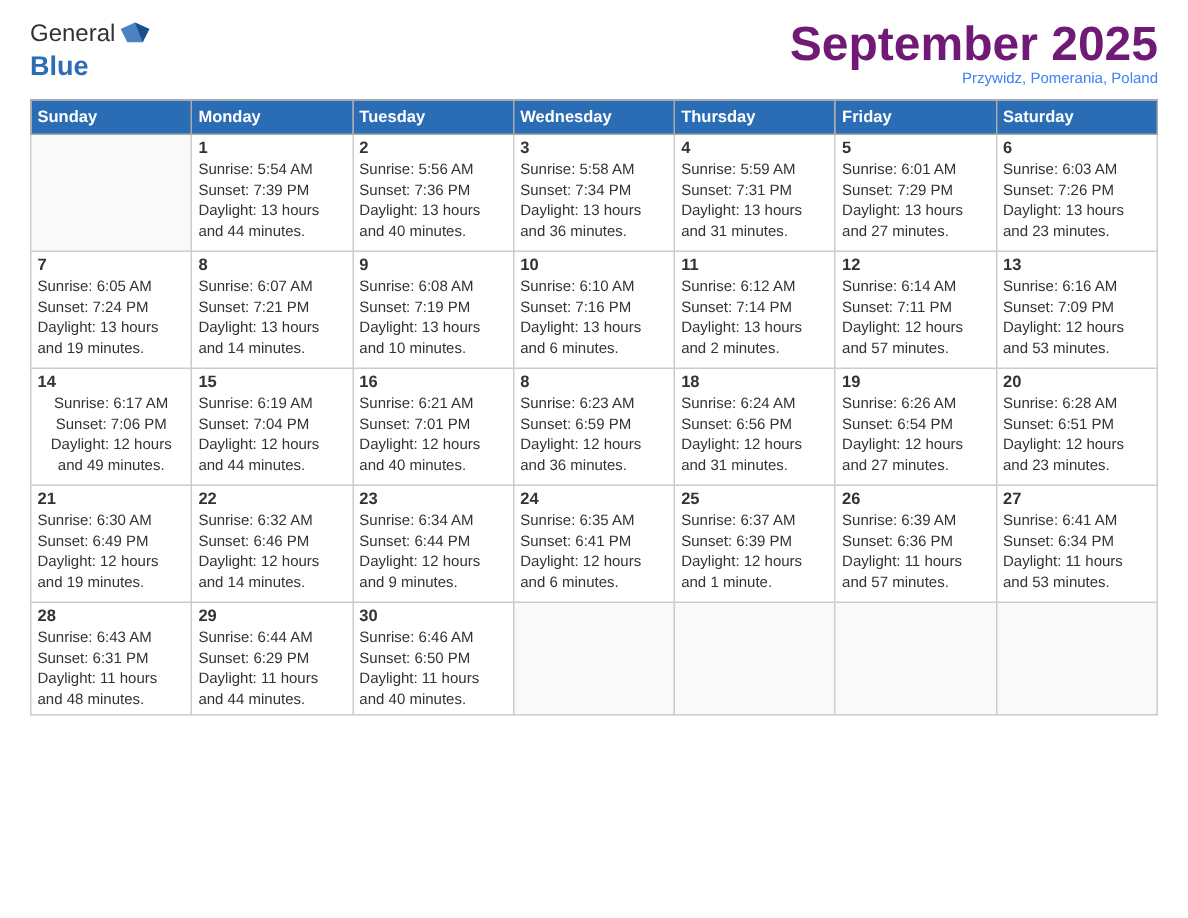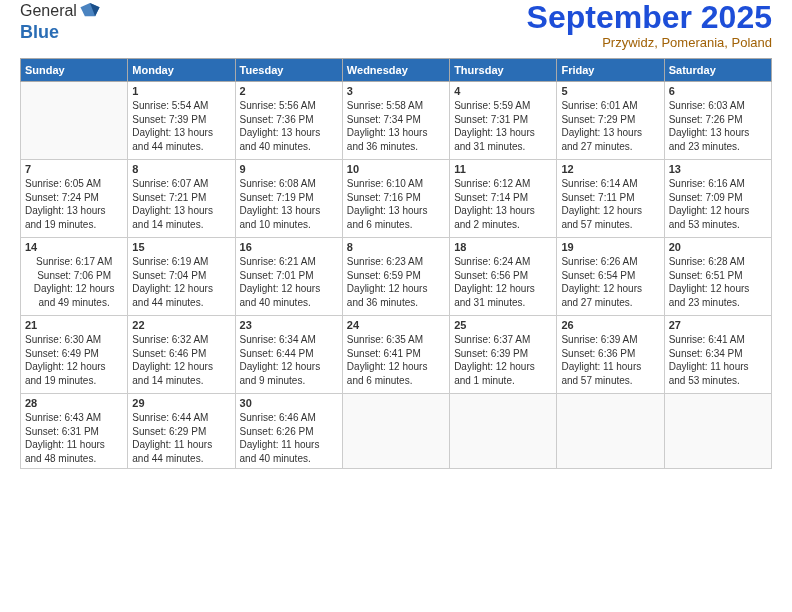--- a/index.html
+++ b/index.html
@@ -6,21 +6,21 @@
     body {
       width: 792px;
       height: 612px;
       font-family: Arial, sans-serif;
       background: #fff;
       overflow: hidden;
     }
     .page {
       width: 792px;
       height: 612px;
-      padding: 0 20px 10px 20px;
+      padding: 12px 20px 10px 20px;
       border-radius: 12px;
     }
     .header {
       display: flex;
       align-items: flex-start;
       justify-content: space-between;
       margin-bottom: 8px;
     }
     .logo {
       display: flex;
@@ -32,26 +32,26 @@
       width: 22px;
       height: 22px;
       margin-left: 2px;
     }
     .title-block {
       text-align: right;
     }
     .month-title {
       font-size: 32px;
       font-weight: bold;
-      color: #1d4ed8;
+      color: #701a75;
       line-height: 1.1;
     }
     .subtitle {
-      font-size: 13px;
-      color: #a16207;
+      font-size: 10px;
+      color: #3b82f6;
     }
     table {
       width: 100%;
       border-collapse: collapse;
       table-layout: fixed;
     }
     th {
       background-color: #2a6db5;
       color: #fff;
       font-size: 11px;
@@ -331,21 +331,21 @@
           <td>
             <span class="day-num">29</span>
             <div class="cell-text" style="white-space: pre-line;">Sunrise: 6:44 AM
 Sunset: 6:29 PM
 Daylight: 11 hours
 and 44 minutes.</div>
           </td>
           <td>
             <span class="day-num">30</span>
             <div class="cell-text" style="white-space: pre-line;">Sunrise: 6:46 AM
-Sunset: 6:26 PM
+Sunset: 6:50 PM
 Daylight: 11 hours
 and 40 minutes.</div>
           </td>
           <td class="empty-cell"></td>
           <td class="empty-cell"></td>
           <td class="empty-cell"></td>
           <td class="empty-cell"></td>
         </tr>
       </tbody>
   </table>

